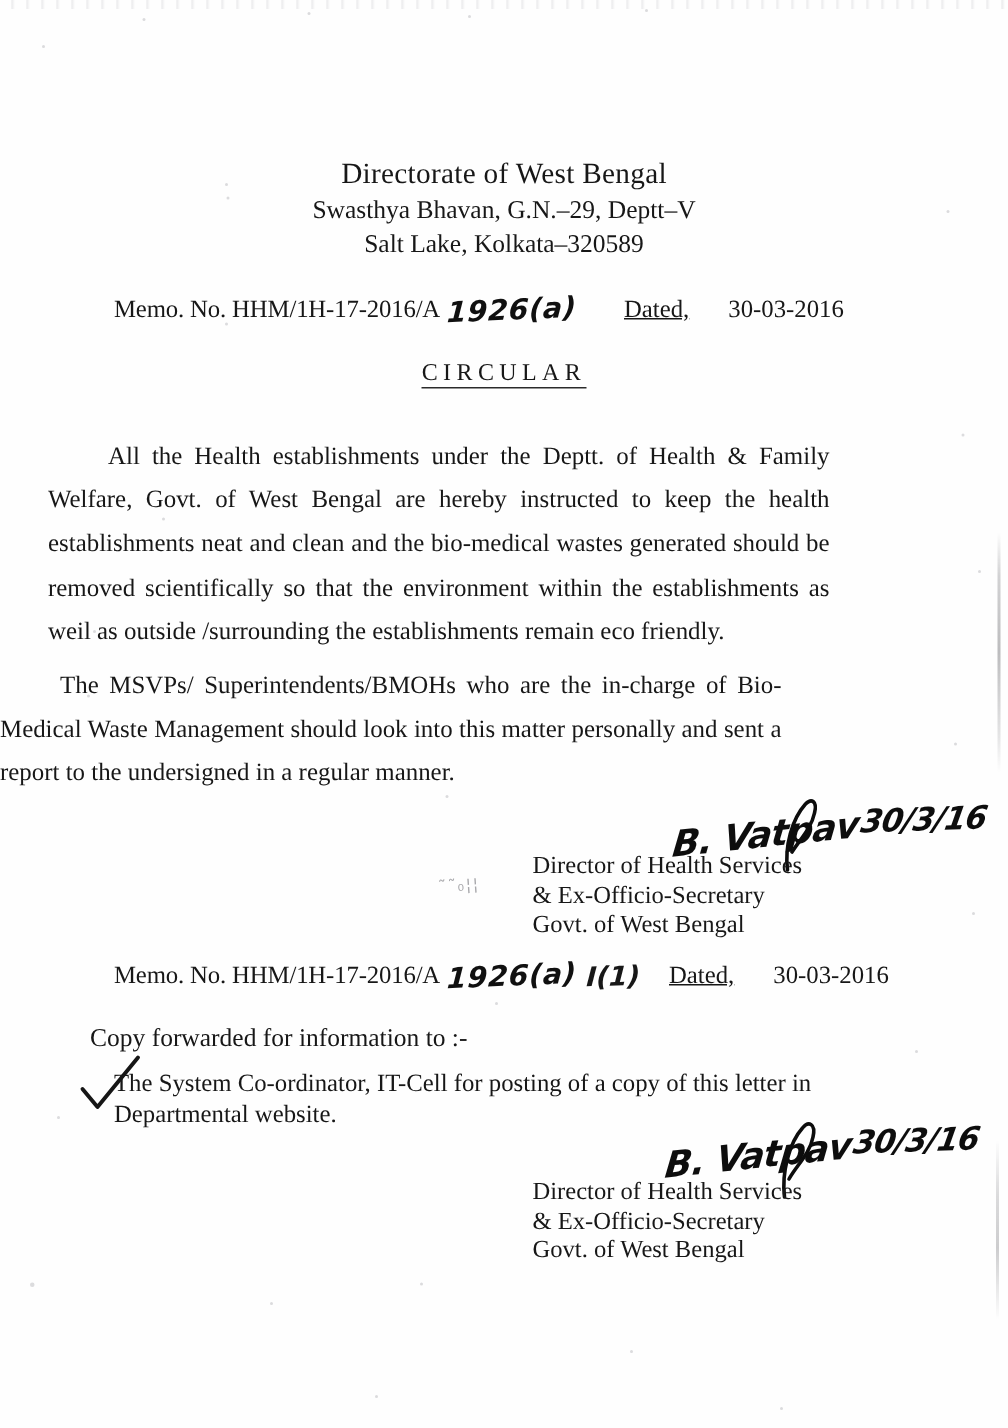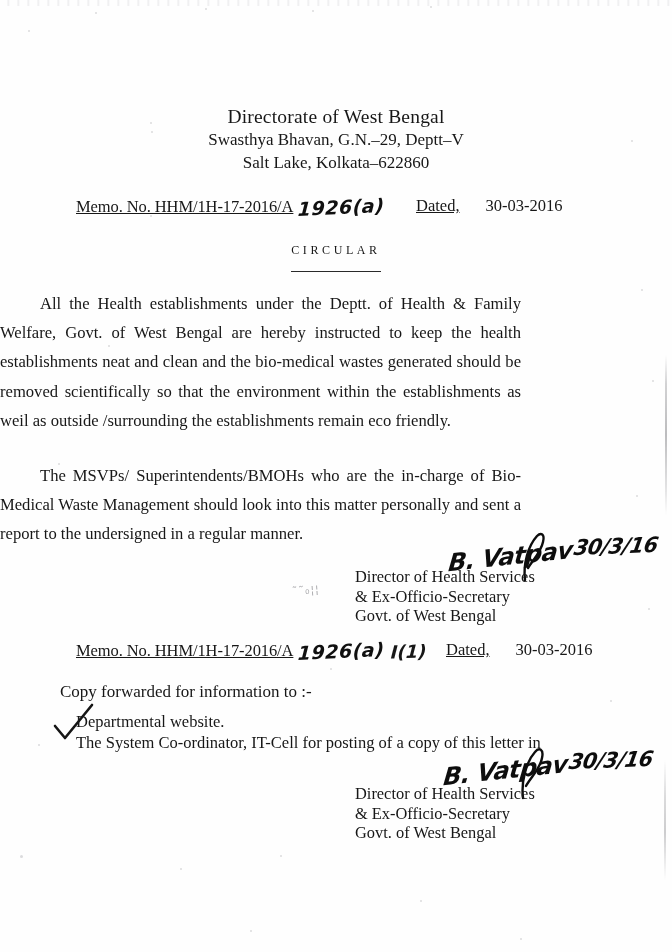--- a/index.html
+++ b/index.html
@@ -86,21 +86,21 @@
   .letterhead .lh-4 { font-size: 17px; }
 
   
   .memo-row {
     position: absolute;
     left: 76px;
     width: 525px;
     font-size: 16.5px;
     white-space: nowrap;
   }
-  .memo-row .memo-label { letter-spacing: -.1px; text-decoration: underline; }
+  .memo-row .memo-label { letter-spacing: -.1px; }
   .memo-row .dated-label { margin-left: 0; text-decoration: underline; }
   .memo-1 { top: 196px; }
   .memo-2 { top: 640px; }
 
   .hand {
     font-family: "DejaVu Sans", sans-serif;
     font-style: italic;
     font-weight: bold;
     font-size: 19px;
     color: #101010;
@@ -127,35 +127,35 @@
 
   
   .circular {
     position: absolute;
     top: 240px;
     left: 0;
     width: 672px;
     text-align: center;
   }
   .circular span {
-    font-size: 12px;
+    font-size: 16px;
     letter-spacing: 3.6px;
     border-bottom: 1.2px solid #2a2a2a;
-    padding-bottom: 14px;
+    padding-bottom: 1px;
   }
   .para {
     font-size: 16.6px;
     line-height: 29.2px;
     text-align: justify;
     text-justify: inter-word;
     text-indent: 40px;
     margin: 0;
   }
-  .para.p1 { position: absolute; top: 289px; width: 521px; }
-  .para.p2 { position: absolute; top: 461px; width: 521px; }
+  .para.p1 { position: absolute; top: 289px; width: 521px; padding-left: 32px; }
+  .para.p2 { position: absolute; top: 442px; width: 521px; }
 
   
   .sig-block {
     position: absolute;
     text-align: left;
     font-size: 16.4px;
     line-height: 19.5px;
     width: 250px;
   }
   .sig-1 { top: 567px; left: 355px; }
@@ -253,21 +253,21 @@
     <div class="speck" style="top:855px;left:280px;width:2px;height:2px;"></div>
     <div class="speck" style="top:868px;left:180px;width:2px;height:2px;"></div>
     <div class="speck" style="top:900px;left:420px;width:2px;height:2px;"></div>
     <div class="speck" style="top:930px;left:250px;width:2px;height:2px;"></div>
     <div class="speck" style="top:938px;left:520px;width:2px;height:2px;"></div>
   </div>
 
   <div class="letterhead">
     <div class="lh-1">Directorate of West Bengal</div>
     <div class="lh-3">Swasthya Bhavan, G.N.–29, Deptt–V</div>
-    <div class="lh-4">Salt Lake, Kolkata–622860</div>
+    <div class="lh-4">Salt Lake, Kolkata–320589</div>
   </div>
 
   <div class="memo-row memo-1">
     <span class="memo-label">Memo. No. HHM/1H-17-2016/A</span><span class="hand">1926(a)</span>
     <span class="dated-wrap">
       <span class="dated-label">Dated,</span><span class="date-val">30-03-2016</span>
     </span>
   </div>
 
   <div class="circular">
@@ -299,22 +299,22 @@
     </span>
   </div>
 
   <div class="copy-line">Copy forwarded for information to :-</div>
 
   <svg class="checkmark" width="46" height="40" viewBox="0 0 46 40">
     <path d="M3 24 L13 36 L40 3" fill="none" stroke="#161616" stroke-width="2.6" stroke-linecap="round" stroke-linejoin="round"></path>
   </svg>
 
   <div class="it-cell">
+    <div>The System Co-ordinator, IT-Cell for posting of a copy of this letter in</div>
     <div>Departmental website.</div>
-    <div>The System Co-ordinator, IT-Cell for posting of a copy of this letter in</div>
   </div>
 
   <div class="signature sig-ink-2">
     <span>B. Vatpav</span><span class="sdate">30/3/16</span>
   </div>
   <svg class="sig-flourish" style="top:744px;left:492px;" width="62" height="62" viewBox="0 0 62 62">
     <path d="M31 54 C29 38, 34 18, 43 8 C47 3, 52 5, 50 14 C48 25, 39 33, 34 42" fill="none" stroke="#0d0d0d" stroke-width="2.4" stroke-linecap="round"></path>
   </svg>
 
   <div class="sig-block sig-2">

